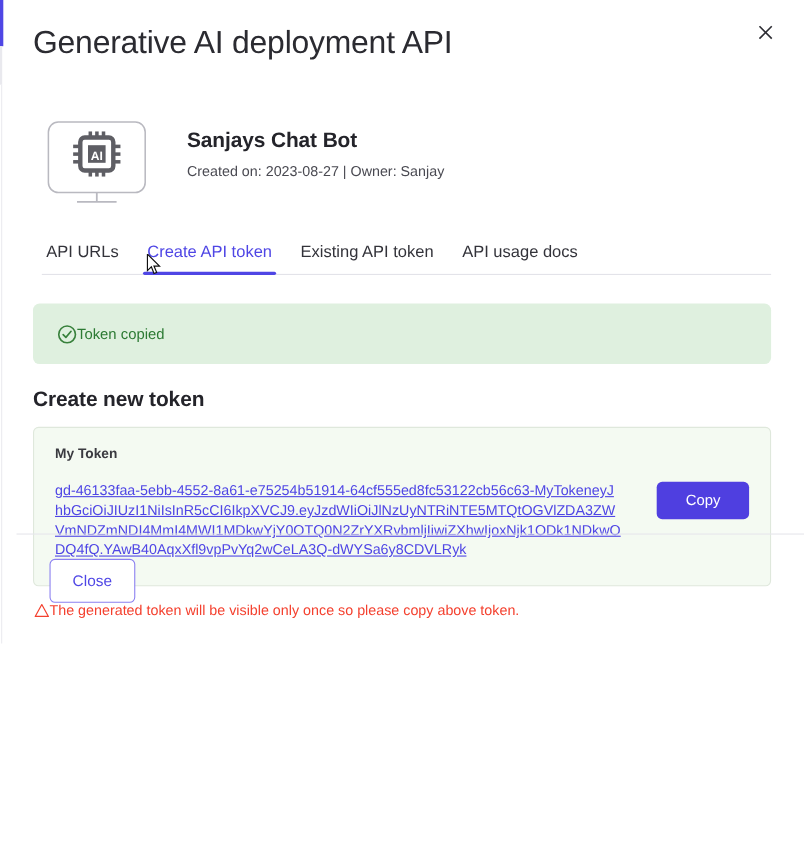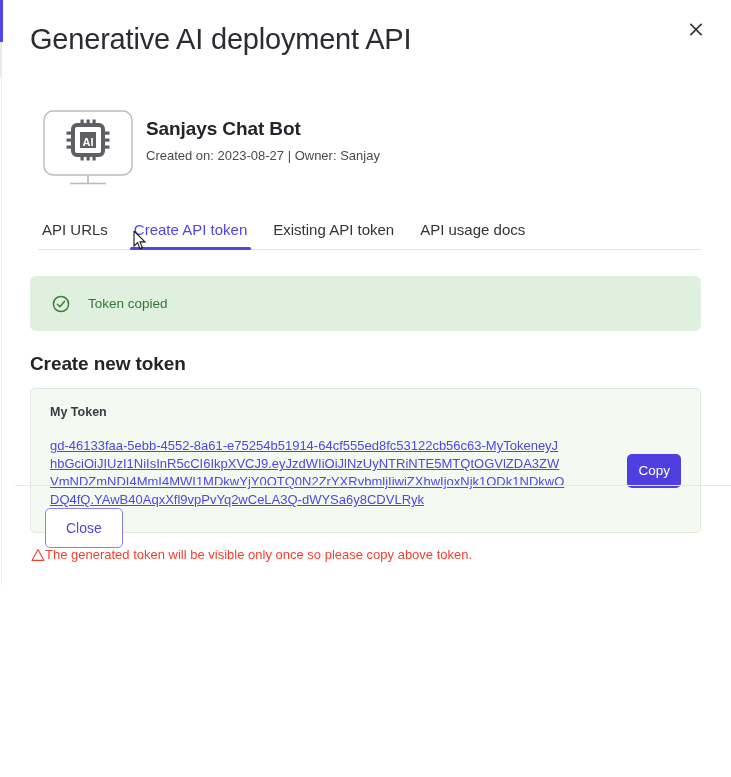--- a/index.html
+++ b/index.html
@@ -64,21 +64,21 @@
     line-height: 1;
     background: none; border: none;
     font-family: "Liberation Sans", sans-serif;
   }
 
   
   .app-row {
     display: flex;
     align-items: flex-start;
     padding: 28px 30px 0 42px;
-    gap: 12px;
+    gap: 36px;
   }
   .app-icon-wrap {
     width: 92px;
     flex: 0 0 92px;
     display: flex;
     flex-direction: column;
     align-items: center;
     padding-top: 3px;
   }
   .app-icon-svg { display: block; }
@@ -135,21 +135,21 @@
   }
 
   
   .alert-success {
     margin: 26px 30px 0 30px;
     background: #dff0df;
     border-radius: 6px;
     height: 55px;
     display: flex;
     align-items: center;
-    gap: 18px;
+    gap: 0;
     padding: 0 22px;
   }
   .alert-success .alert-text {
     font-size: 13.5px;
     color: #2c7a33;
   }
   .check-icon { flex: 0 0 18px; display:block; }
 
   
   .section-title {
@@ -209,24 +209,24 @@
     max-width: 515px;
     cursor: pointer;
     display: block;
   }
   .btn-copy {
     background: #4f3fe0;
     color: #ffffff;
     border: none;
     border-radius: 5px;
     font-size: 13.5px;
-    padding: 10px 11px;
+    padding: 10px 26px;
     cursor: pointer;
     flex: 0 0 auto;
-    margin-top: 17px;
+    margin-top: 1px;
     font-family: "Liberation Sans", sans-serif;
     line-height: 1;
   }
 
   
   .warning-row {
     display: flex;
     align-items: center;
     gap: 0;
     margin: 14px 30px 0 31px;

